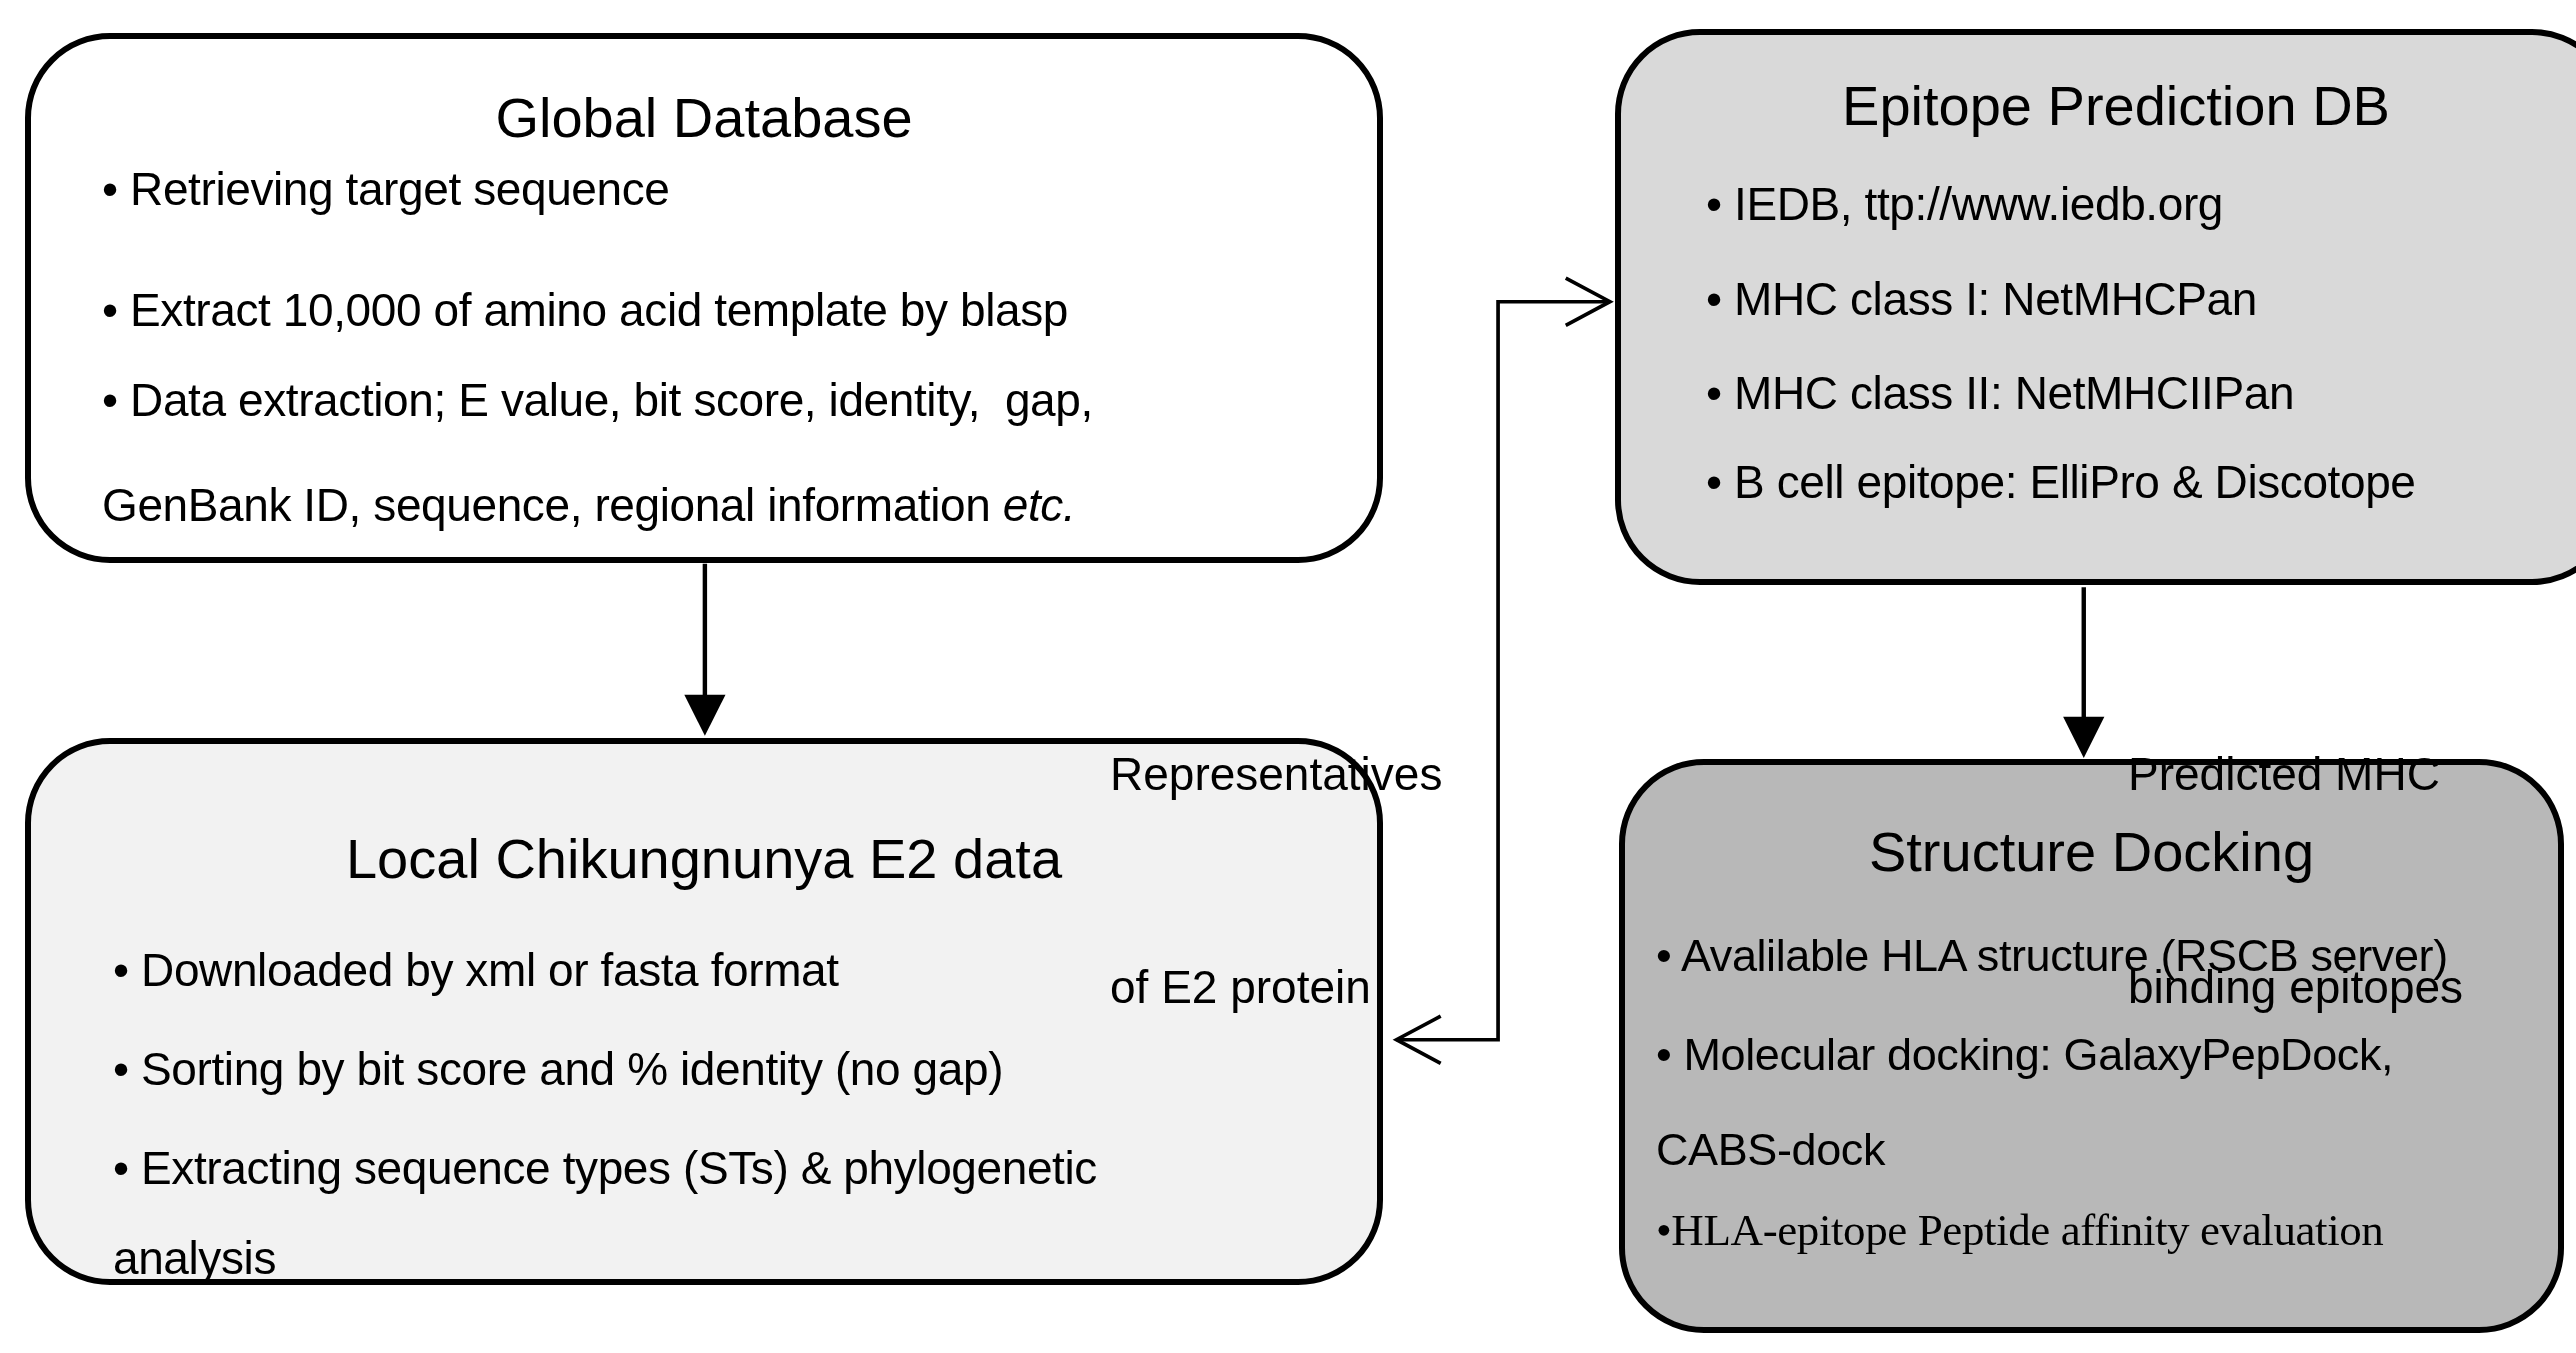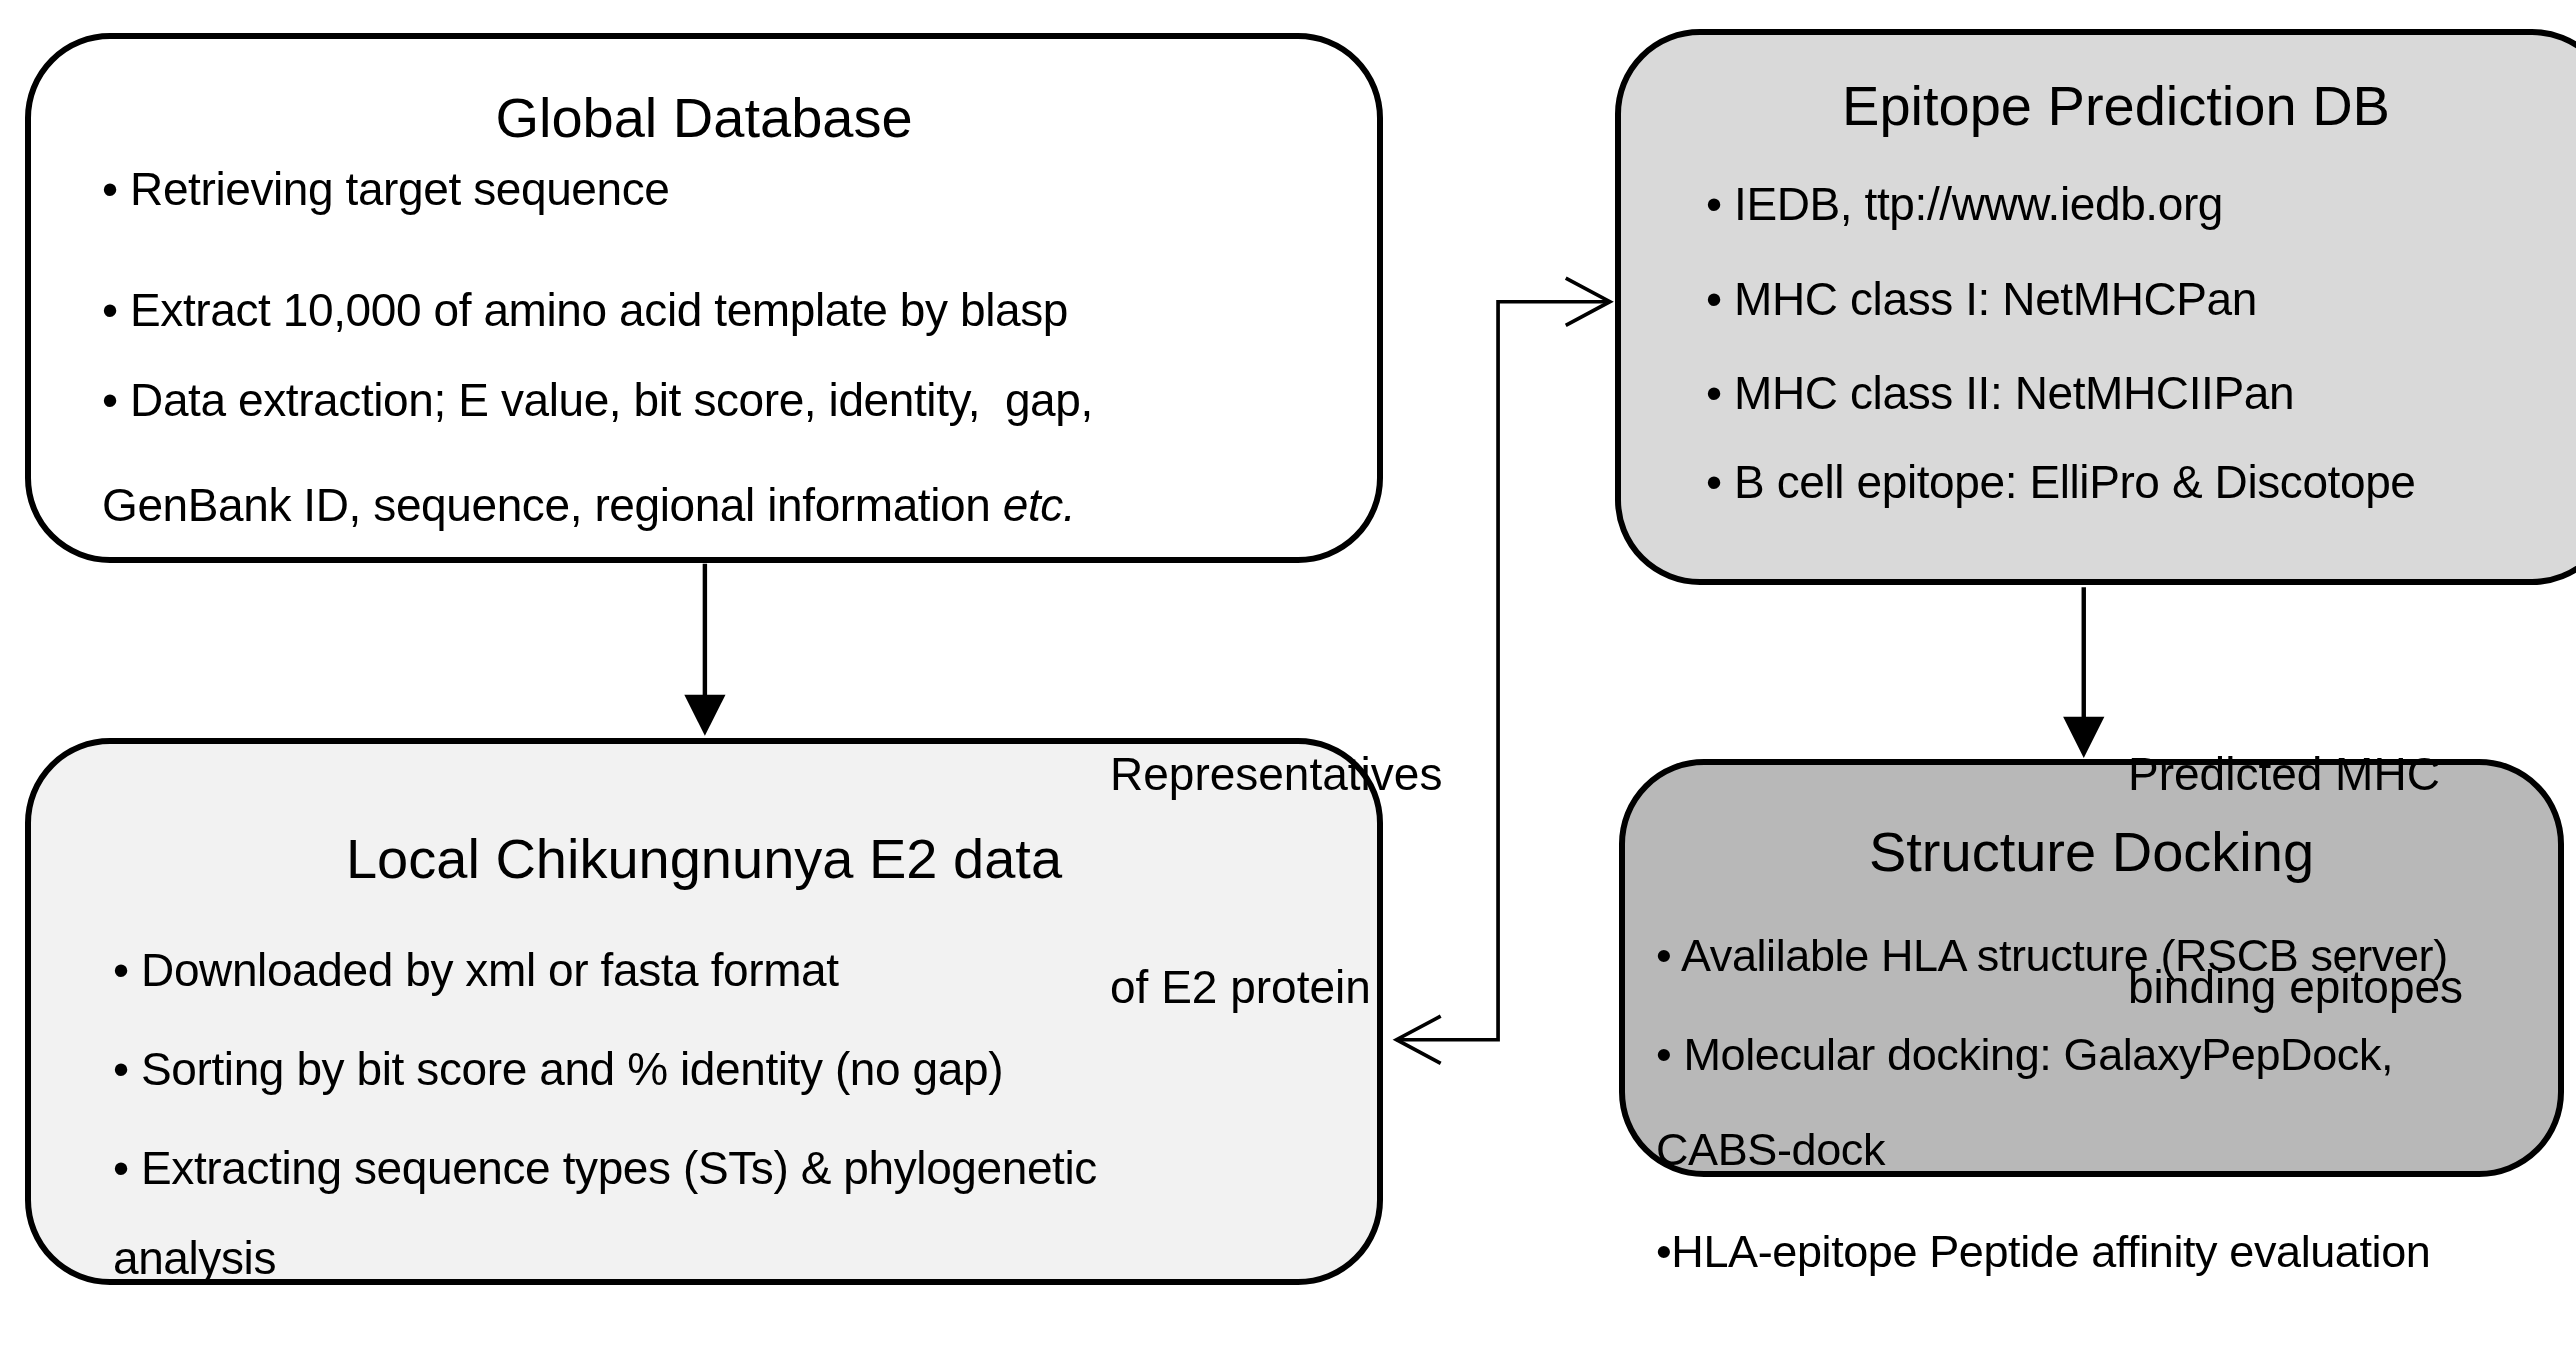--- a/index.html
+++ b/index.html
@@ -13,21 +13,21 @@
   }
   .box{
     position:absolute;
     border:6.6px solid var(--border-color,#000);
     border-radius:85px;
     box-sizing:border-box;
   }
   .box-global  {left:25px;  top:33px;   width:1358px; height:530px; background:var(--fill-global,#fff);}
   .box-epitope {left:1615px;top:29px;   width:1002px; height:556px; background:var(--fill-epitope,#d9d9d9);}
   .box-local   {left:25px;  top:738px; width:1358px; height:547px; background:var(--fill-local,#f2f2f2);}
-  .box-docking {left:1619px;top:759px; width:945px; height:418px; background:var(--fill-docking,#b8b8b8);}
+  .box-docking {left:1619px;top:759px; width:945px; height:574px; background:var(--fill-docking,#b8b8b8);}
   .box-title{
     position:absolute;left:0;right:0;
     text-align:center;
     font-size:56px;line-height:66px;
     white-space:pre;
   }
   .bline{
     position:absolute;
     font-size:46px;line-height:62px;
     white-space:pre;
@@ -46,21 +46,21 @@
   .box-epitope .l1{top:138px;} .box-epitope .l2{top:233px;}
   .box-epitope .l3{top:327px;} .box-epitope .l4{top:416px;}
 
   .box-local .bline{left:82px;}
   .box-local .l1{top:195px;} .box-local .l2{top:294px;}
   .box-local .l3{top:393px;} .box-local .l4{top:483px;}
 
   .box-docking .bline{left:31px;}
   .box-docking .bline{font-size:45px;}
   .box-docking .l1{top:160px;} .box-docking .l2{top:259px;}
-  .box-docking .l3{top:354px;} .box-docking .l4{top:456px;}
+  .box-docking .l3{top:354px;} .box-docking .l4{top:434px;font-family:Liberation Serif, serif;}
 
   .italic{font-style:italic;}
 
   .flow-label{
     position:absolute;
     font-size:46px;line-height:71px;
     white-space:pre;
   }
   .label-representatives{left:1110px;top:597px;}
   .label-predicted{left:2128px;top:597px;}

